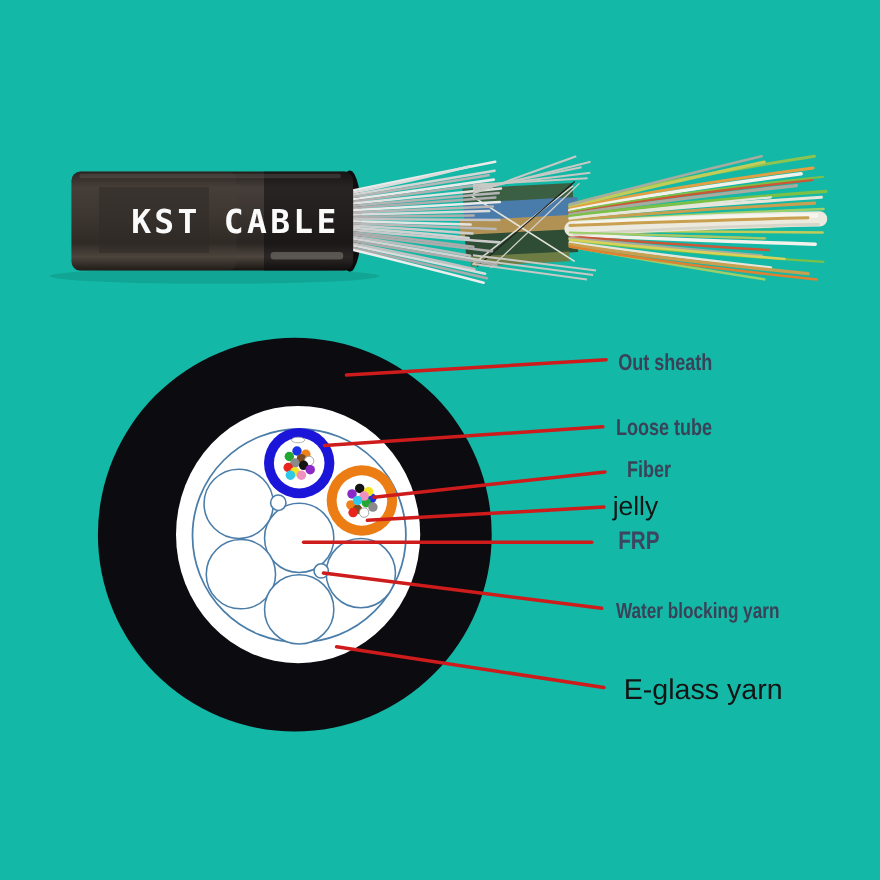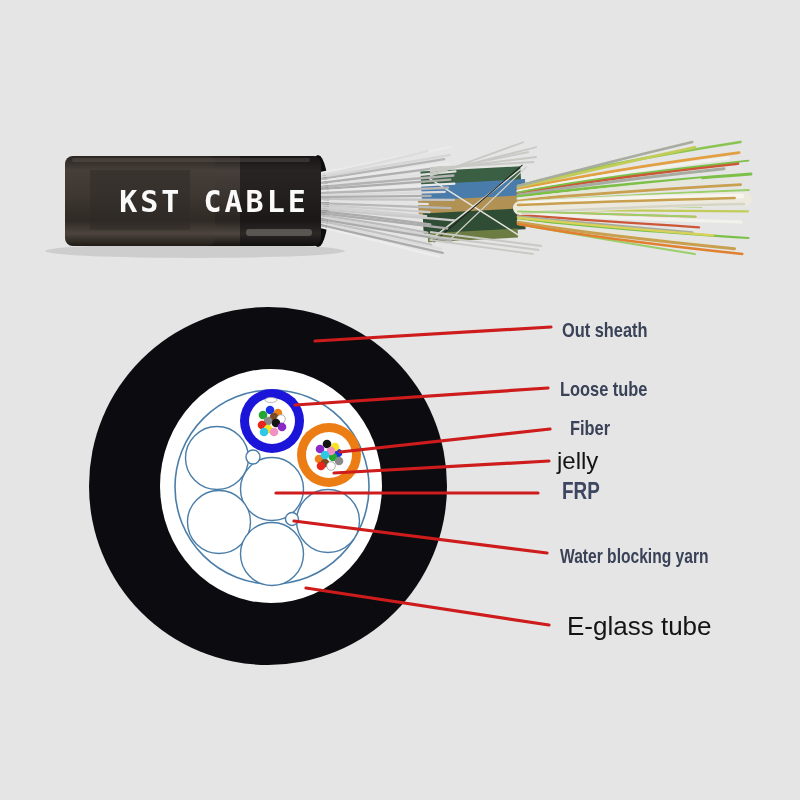--- a/index.html
+++ b/index.html
@@ -1,16 +1,16 @@
 <!DOCTYPE html>
 <html><head>
 <meta charset="utf-8">
 <style>
   html,body{margin:0;padding:0;background:#ffffff;}
-  .stage{position:relative;width:800px;height:800px;background:#e5e5e5;overflow:hidden;
+  .stage{position:relative;width:800px;height:800px;background:#14b8a6;overflow:hidden;
          font-family:"Liberation Sans",sans-serif;}
   svg{position:absolute;left:0;top:0;}
   .lbl{position:absolute;white-space:nowrap;line-height:1.1;}
   .lbl-cond{font-weight:700;color:#3a4258;transform:scaleX(0.78);transform-origin:left center;}
   .lbl-reg{font-weight:400;color:#141414;}
   .lbl-frp{font-weight:700;color:#3d4660;transform:scaleX(0.82);transform-origin:left center;}
 </style>
 </head>
 <body>
 
@@ -203,14 +203,14 @@
       </g>
     </g>
   </svg>
 
   <div class="lbl lbl-cond" style="left:562px;top:318px;font-size:21px">Out sheath</div>
   <div class="lbl lbl-cond" style="left:560px;top:377px;font-size:21px">Loose tube</div>
   <div class="lbl lbl-cond" style="left:570px;top:416px;font-size:21px">Fiber</div>
   <div class="lbl lbl-reg" style="left:557px;top:448px;font-size:24px">jelly</div>
   <div class="lbl lbl-frp" style="left:562px;top:479px;font-size:23px">FRP</div>
   <div class="lbl lbl-cond" style="left:560px;top:545px;font-size:20px">Water blocking yarn</div>
-  <div class="lbl lbl-reg" style="left:567px;top:612px;font-size:26px">E-glass tube</div>
+  <div class="lbl lbl-reg" style="left:567px;top:612px;font-size:26px">E-glass yarn</div>
 </div>
 
 </body></html>

